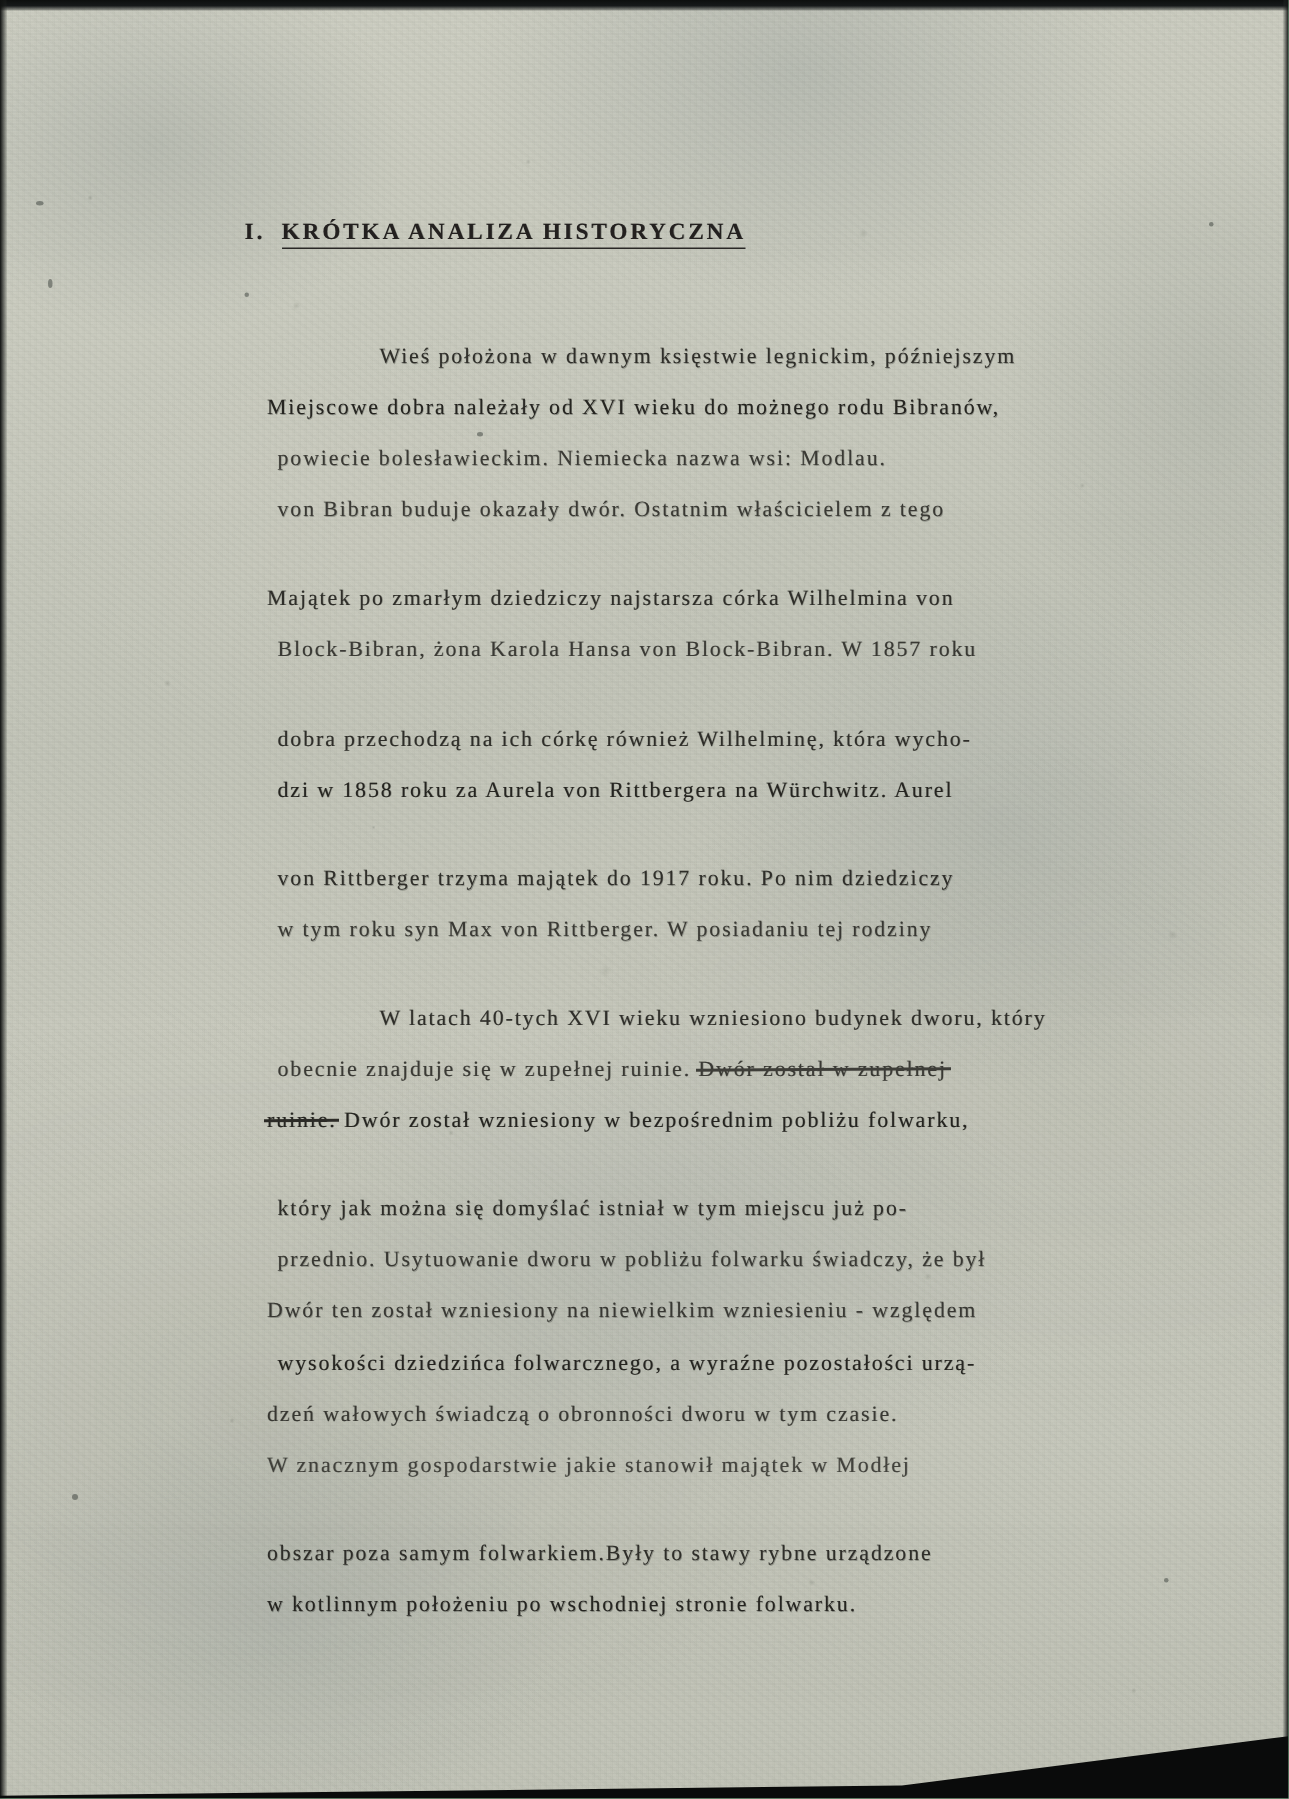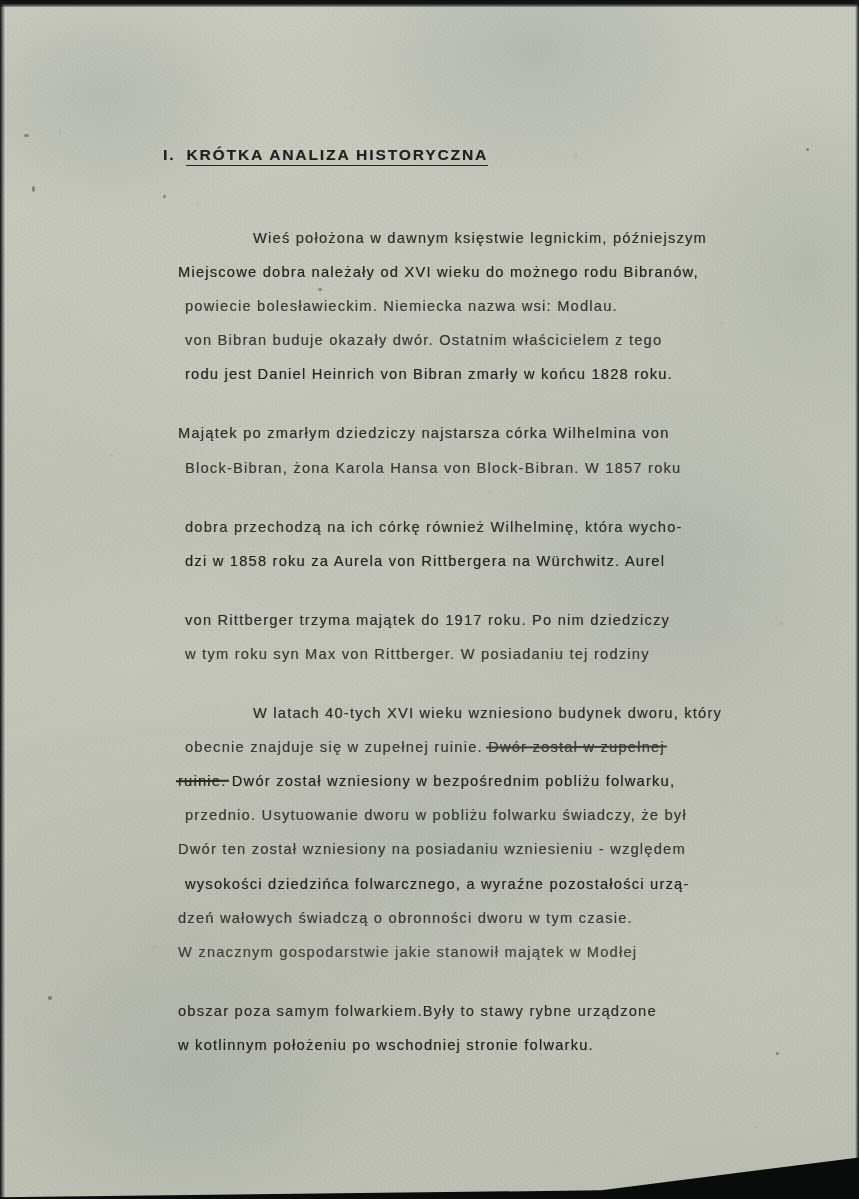--- a/index.html
+++ b/index.html
@@ -7,21 +7,21 @@
     padding: 0;
     background: #111;
   }
 
   .page {
     position: relative;
     width: 859px;
     height: 1199px;
     overflow: hidden;
     background-color: #22c55e;
-    font-family: Liberation Sans, sans-serif;
+    font-family: Liberation Serif, serif;
   }
 
   
   .paper-base {
     position: absolute;
     inset: 0;
     background-color: #c8c9bd;
     background-image:
       radial-gradient(ellipse 240px 180px at 12% 8%,  rgba(171,176,168,0.55), rgba(171,176,168,0) 70%),
       radial-gradient(ellipse 300px 210px at 62% 4%,  rgba(166,172,166,0.50), rgba(166,172,166,0) 72%),
@@ -219,38 +219,38 @@
       <span class="num">I.</span><span class="ttl">KRÓTKA ANALIZA HISTORYCZNA</span>
     </div>
 
     <div class="body">
 
       <div>
         <div class="ln indent ink-1">Wieś położona w dawnym księstwie legnickim, późniejszym</div>
         <div class="ln ink-3 nudge-l">Miejscowe dobra należały od XVI wieku do możnego rodu Bibranów,</div>
         <div class="ln ink-2">powiecie bolesławieckim. Niemiecka nazwa wsi: Modlau.</div>
         <div class="ln ink-2">von Bibran buduje okazały dwór. Ostatnim właścicielem z tego</div>
-        <div class="ln ink-3">rodu jest Daniel Heinrich von Bibran zmarły w końcu 1828 roku.</div>
         <div class="ln ink-1 nudge-l">Majątek po zmarłym dziedziczy najstarsza córka Wilhelmina von</div>
         <div class="ln ink-2">Block-Bibran, żona Karola Hansa von Block-Bibran. W 1857 roku</div>
         <div class="ln ink-1">dobra przechodzą na ich córkę również Wilhelminę, która wycho-</div>
         <div class="ln ink-3">dzi w 1858 roku za Aurela von Rittbergera na Würchwitz. Aurel</div>
         <div class="ln ink-1">von Rittberger trzyma majątek do 1917 roku. Po nim dziedziczy</div>
         <div class="ln ink-2">w tym roku syn Max von Rittberger. W posiadaniu tej rodziny</div>
       </div>
 
       <div>
         <div class="ln indent ink-1">W latach 40-tych XVI wieku wzniesiono budynek dworu, który</div>
 
         <div class="ln ink-2"><span>obecnie znajduje się w zupełnej ruinie. </span><span class="struck">Dwór został w zupełnej</span></div>
 
         <div class="ln ink-3 nudge-l"><span class="struck">ruinie.</span><span> Dwór został wzniesiony w bezpośrednim pobliżu folwarku,</span></div>
 
+        <div class="ln ink-1">który jak można się domyślać istniał w tym miejscu już po-</div>
         <div class="ln ink-2">przednio. Usytuowanie dworu w pobliżu folwarku świadczy, że był</div>
-        <div class="ln ink-2 nudge-l">Dwór ten został wzniesiony na posiadaniu wzniesieniu - względem</div>
+        <div class="ln ink-2 nudge-l">Dwór ten został wzniesiony na niewielkim wzniesieniu - względem</div>
         <div class="ln ink-3">wysokości dziedzińca folwarcznego, a wyraźne pozostałości urzą-</div>
         <div class="ln ink-2 nudge-l">dzeń wałowych świadczą o obronności dworu w tym czasie.</div>
         <div class="ln ink-4 nudge-l">W znacznym gospodarstwie jakie stanowił majątek w Modłej</div>
         <div class="ln ink-1 nudge-l">obszar poza samym folwarkiem.Były to stawy rybne urządzone</div>
         <div class="ln ink-3 nudge-l">w kotlinnym położeniu po wschodniej stronie folwarku.</div>
       </div>
 
     </div>
   </div>
 

